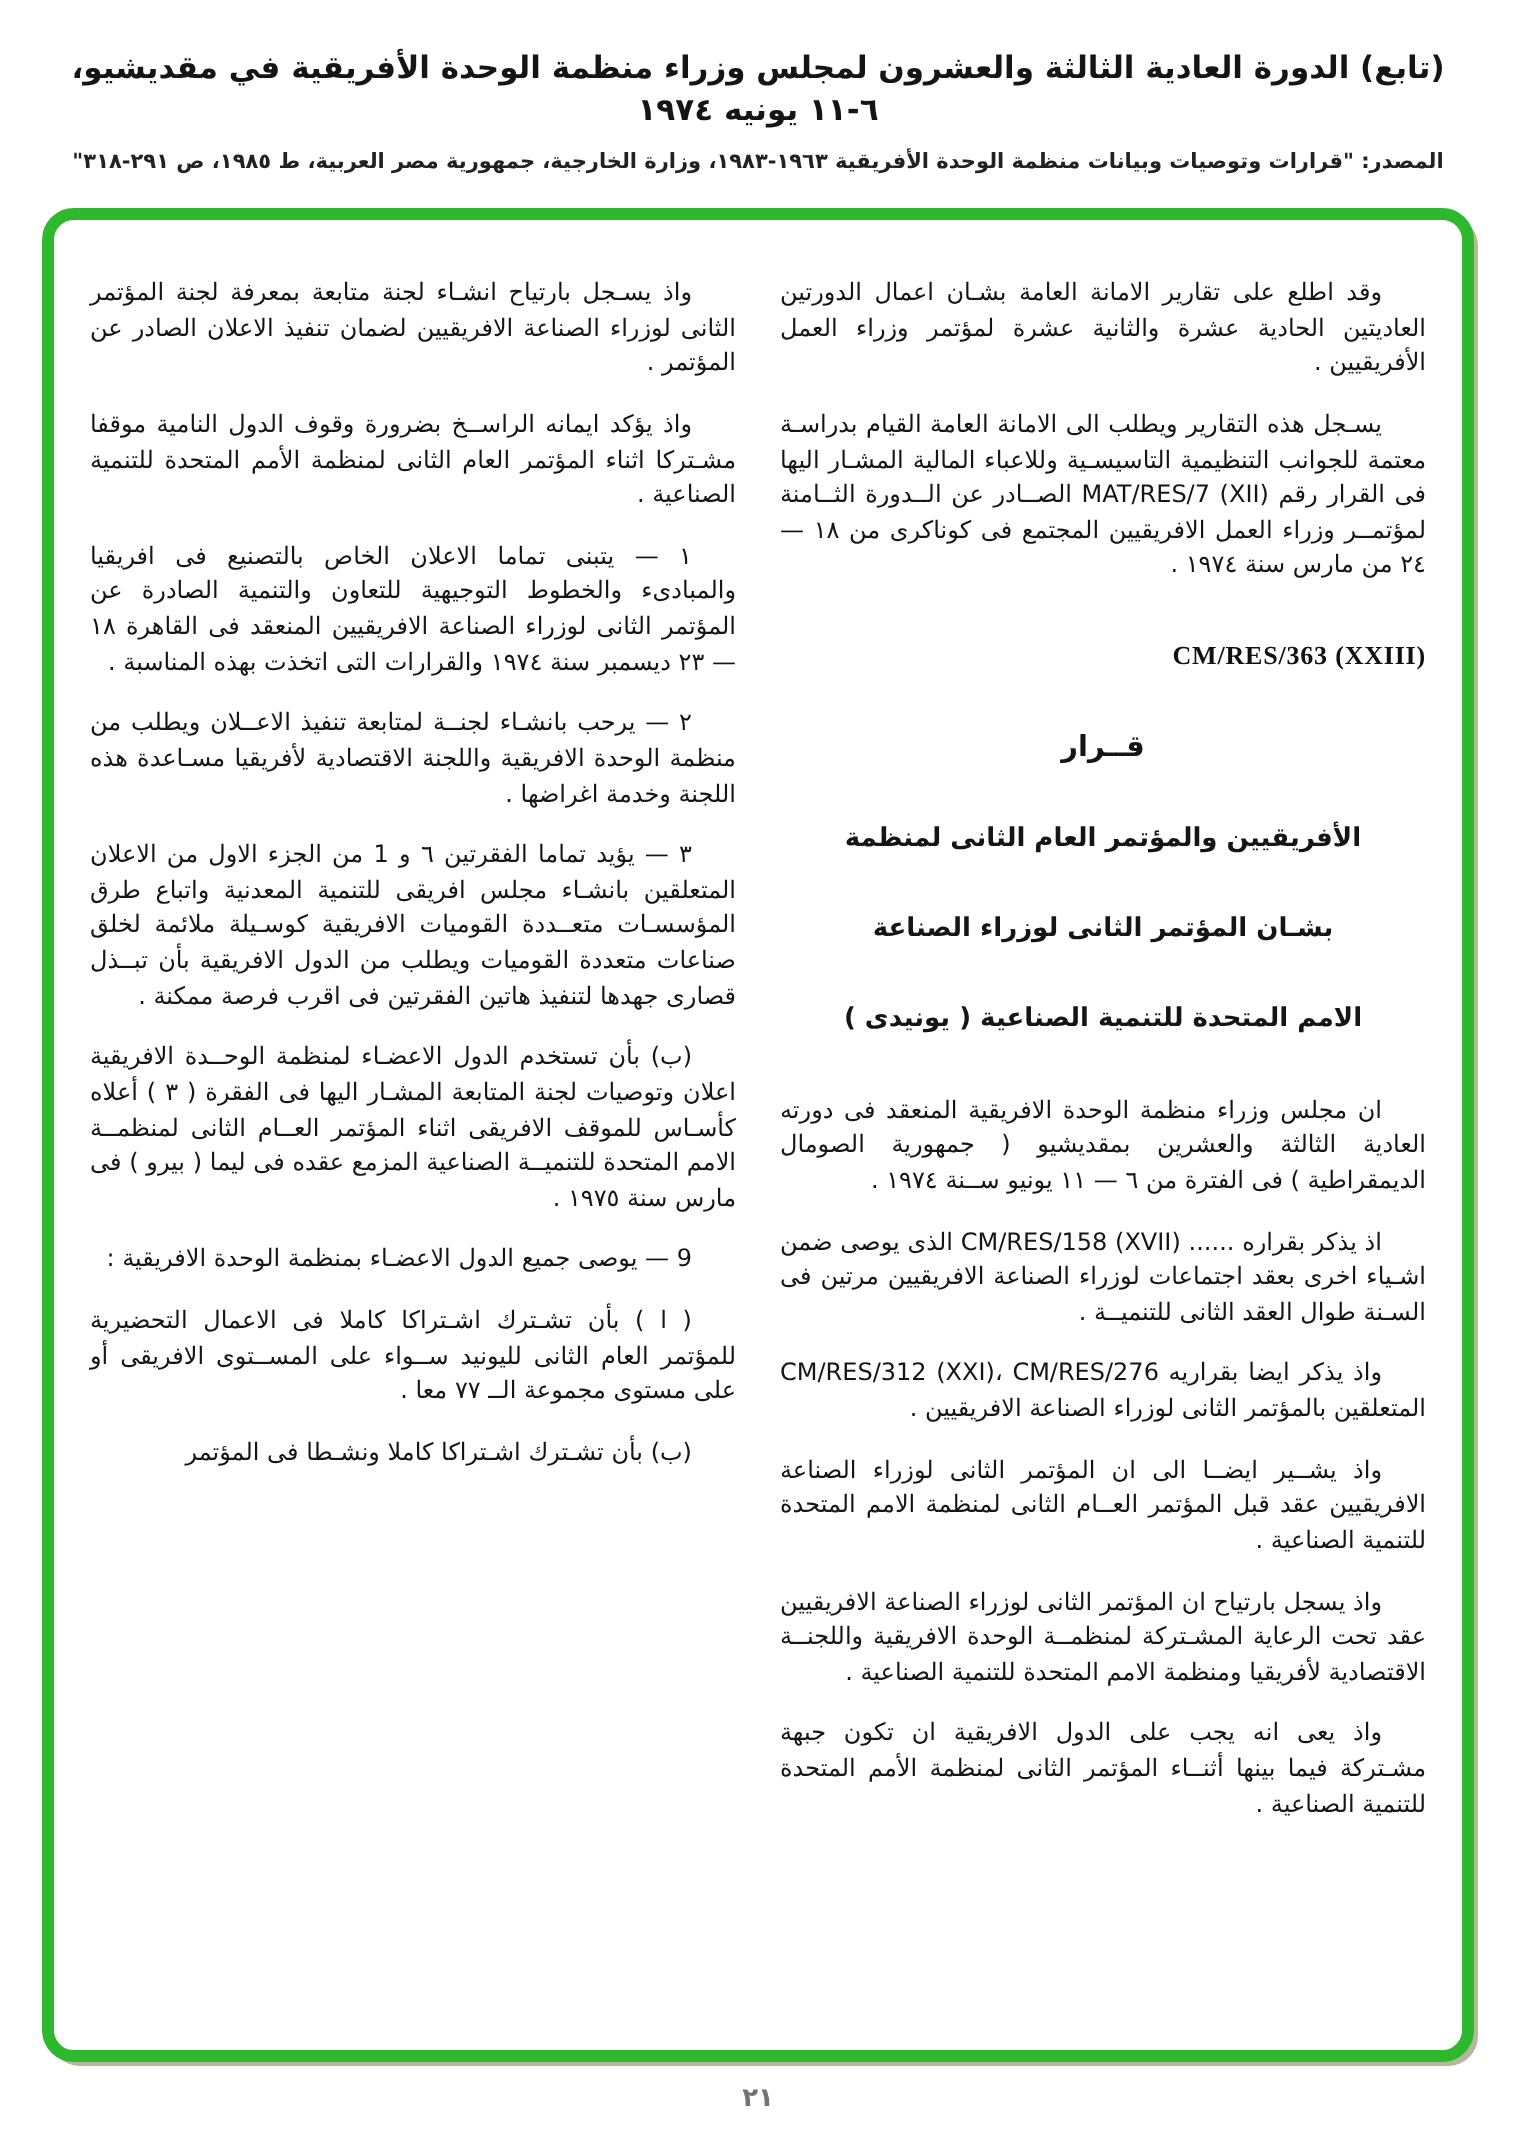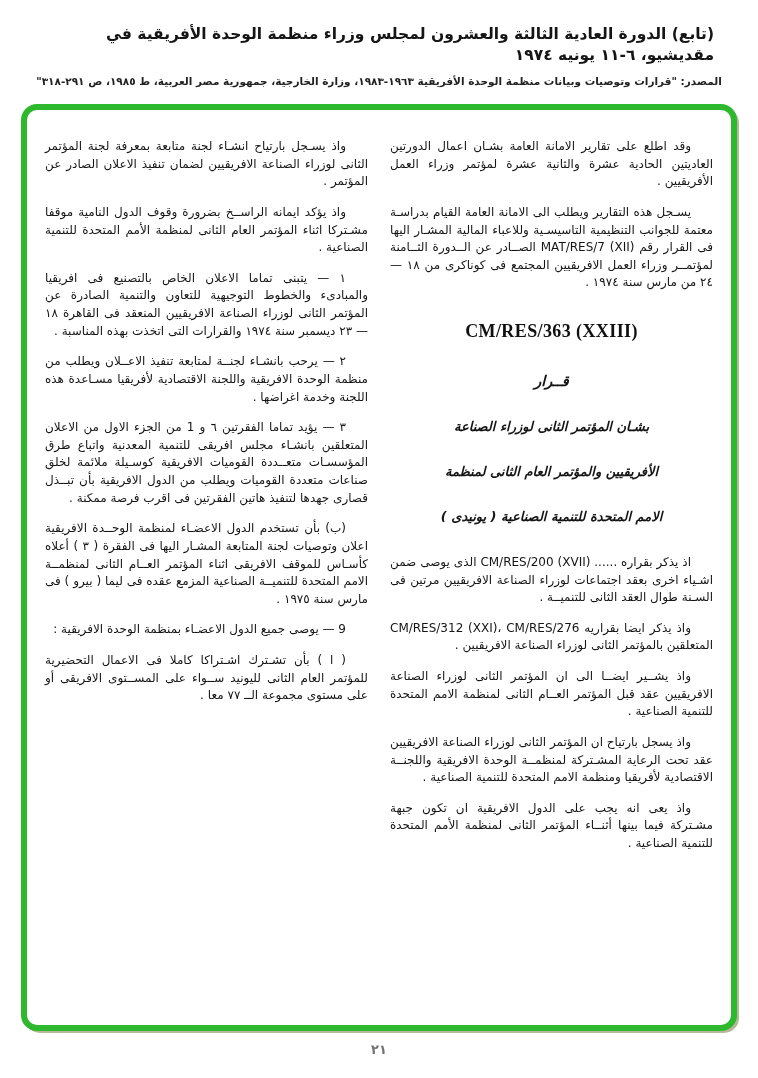--- a/index.html
+++ b/index.html
@@ -3,41 +3,41 @@
 <meta charset="utf-8">
 <style>
   html,body{margin:0;padding:0;background:#ffffff;}
   body{
     width:758px;height:1078px;position:relative;overflow:hidden;
     font-family:"DejaVu Sans", sans-serif;color:#151515;
   }
   .page{position:absolute;inset:0;direction:rtl;}
   
   .hdr{position:absolute;top:24px;left:0;right:0;text-align:center;direction:rtl;}
-  .hdr-title{font-size:15.5px;font-weight:bold;letter-spacing:0;line-height:1.35;padding:0 44px;text-align:right;}
+  .hdr-title{font-size:15.5px;font-weight:bold;letter-spacing:0;line-height:1.35;padding:0 20px;}
   .hdr-source{font-size:10.5px;font-weight:bold;margin-top:9px;color:#222;padding:0 30px;}
   
   .green-box{
     position:absolute;top:104px;left:21px;width:716px;height:927px;box-sizing:border-box;
     border:6px solid #2db82d;border-radius:16px;background:#fff;
     box-shadow:3px 3px 0 -1px rgba(90,100,30,0.45);
     padding:28px 18px 18px 18px;
     display:flex;direction:rtl;gap:22px;overflow:hidden;
   }
   .col{flex:1 1 0;font-size:12px;line-height:1.47;text-align:justify;direction:rtl;}
   .col p{margin:0 0 13px 0;text-indent:22px;}
   
   .res-label{
-    direction:ltr;text-align:center;font-family:"Liberation Serif", serif;
-    font-size:18px;font-weight:bold;letter-spacing:.4px;
+    direction:ltr;text-align:right;font-family:"Liberation Serif", serif;
+    font-size:13px;font-weight:bold;letter-spacing:.4px;
     margin:26px 0 10px 0;color:#111;
   }
   
   .res-heading{text-align:center;font-weight:bold;margin:4px 0 18px 0;}
-  .res-heading div{margin:28px 0;font-size:13px;line-height:1.3;font-style:italic;}
+  .res-heading div{margin:28px 0;font-size:13px;line-height:1.3;}
   .res-heading .rh-main{font-size:14.5px;letter-spacing:1px;}
   
   .pagenum{
     position:absolute;top:1042px;left:0;right:0;text-align:center;
     font-size:13px;font-weight:bold;color:#737373;
   }
 </style>
 </head>
 <body>
 
@@ -51,40 +51,42 @@
   <div class="green-box">
 
     <div class="col">
       <p>وقد اطلع على تقارير الامانة العامة بشـان اعمال الدورتين العاديتين الحادية عشرة والثانية عشرة لمؤتمر وزراء العمل الأفريقيين .</p>
       <p>يسـجل هذه التقارير ويطلب الى الامانة العامة القيام بدراسـة معتمة للجوانب التنظيمية التاسيسـية وللاعباء المالية المشـار اليها فى القرار رقم MAT/RES/7 (XII) الصــادر عن الــدورة الثــامنة لمؤتمــر وزراء العمل الافريقيين المجتمع فى كوناكرى من ١٨ — ٢٤ من مارس سنة ١٩٧٤ .</p>
 
       <div class="res-label">CM/RES/363  (XXIII)</div>
 
       <div class="res-heading">
         <div class="rh-main">قــرار</div>
+        <div>الأفريقيين والمؤتمر العام الثانى لمنظمة</div>
         <div>بشـان المؤتمر الثانى لوزراء الصناعة</div>
-        <div>الأفريقيين والمؤتمر العام الثانى لمنظمة</div>
         <div>الامم المتحدة للتنمية الصناعية ( يونيدى )</div>
       </div>
 
-      <p>اذ يذكر بقراره ...... CM/RES/200 (XVII) الذى يوصى ضمن اشـياء اخرى بعقد اجتماعات لوزراء الصناعة الافريقيين مرتين فى السـنة طوال العقد الثانى للتنميــة .</p>
+      <p>ان مجلس وزراء منظمة الوحدة الافريقية المنعقد فى دورته العادية الثالثة والعشرين بمقديشيو ( جمهورية الصومال الديمقراطية ) فى الفترة من ٦ — ١١ يونيو ســنة ١٩٧٤ .</p>
+      <p>اذ يذكر بقراره ...... CM/RES/158 (XVII) الذى يوصى ضمن اشـياء اخرى بعقد اجتماعات لوزراء الصناعة الافريقيين مرتين فى السـنة طوال العقد الثانى للتنميــة .</p>
       <p>واذ يذكر ايضا بقراريه CM/RES/312 (XXI)، CM/RES/276 المتعلقين بالمؤتمر الثانى لوزراء الصناعة الافريقيين .</p>
       <p>واذ يشــير ايضــا الى ان المؤتمر الثانى لوزراء الصناعة الافريقيين عقد قبل المؤتمر العــام الثانى لمنظمة الامم المتحدة للتنمية الصناعية .</p>
       <p>واذ يسجل بارتياح ان المؤتمر الثانى لوزراء الصناعة الافريقيين عقد تحت الرعاية المشـتركة لمنظمــة الوحدة الافريقية واللجنــة الاقتصادية لأفريقيا ومنظمة الامم المتحدة للتنمية الصناعية .</p>
       <p>واذ يعى انه يجب على الدول الافريقية ان تكون جبهة مشـتركة فيما بينها أثنــاء المؤتمر الثانى لمنظمة الأمم المتحدة للتنمية الصناعية .</p>
     </div>
 
     <div class="col">
       <p>واذ يسـجل بارتياح انشـاء لجنة متابعة بمعرفة لجنة المؤتمر الثانى لوزراء الصناعة الافريقيين لضمان تنفيذ الاعلان الصادر عن المؤتمر .</p>
       <p>واذ يؤكد ايمانه الراســخ بضرورة وقوف الدول النامية موقفا مشـتركا اثناء المؤتمر العام الثانى لمنظمة الأمم المتحدة للتنمية الصناعية .</p>
       <p>١ — يتبنى تماما الاعلان الخاص بالتصنيع فى افريقيا والمبادىء والخطوط التوجيهية للتعاون والتنمية الصادرة عن المؤتمر الثانى لوزراء الصناعة الافريقيين المنعقد فى القاهرة ١٨ — ٢٣ ديسمبر سنة ١٩٧٤ والقرارات التى اتخذت بهذه المناسبة .</p>
       <p>٢ — يرحب بانشـاء لجنــة لمتابعة تنفيذ الاعــلان ويطلب من منظمة الوحدة الافريقية واللجنة الاقتصادية لأفريقيا مسـاعدة هذه اللجنة وخدمة اغراضها .</p>
       <p>٣ — يؤيد تماما الفقرتين ٦ و 1 من الجزء الاول من الاعلان المتعلقين بانشـاء مجلس افريقى للتنمية المعدنية واتباع طرق المؤسسـات متعــددة القوميات الافريقية كوسـيلة ملائمة لخلق صناعات متعددة القوميات ويطلب من الدول الافريقية بأن تبــذل قصارى جهدها لتنفيذ هاتين الفقرتين فى اقرب فرصة ممكنة .</p>
       <p>(ب) بأن تستخدم الدول الاعضـاء لمنظمة الوحــدة الافريقية اعلان وتوصيات لجنة المتابعة المشـار اليها فى الفقرة ( ٣ ) أعلاه كأسـاس للموقف الافريقى اثناء المؤتمر العــام الثانى لمنظمــة الامم المتحدة للتنميــة الصناعية المزمع عقده فى ليما ( بيرو ) فى مارس سنة ١٩٧٥ .</p>
       <p>9 — يوصى جميع الدول الاعضـاء بمنظمة الوحدة الافريقية :</p>
       <p>( ا ) بأن تشـترك اشـتراكا كاملا فى الاعمال التحضيرية للمؤتمر العام الثانى لليونيد ســواء على المســتوى الافريقى أو على مستوى مجموعة الــ ٧٧ معا .</p>
+      <p>(ب) بأن تشـترك اشـتراكا كاملا ونشـطا فى المؤتمر</p>
     </div>
 
   </div>
 
   <div class="pagenum">٢١</div>
 
 </div>
 
 </body></html>

